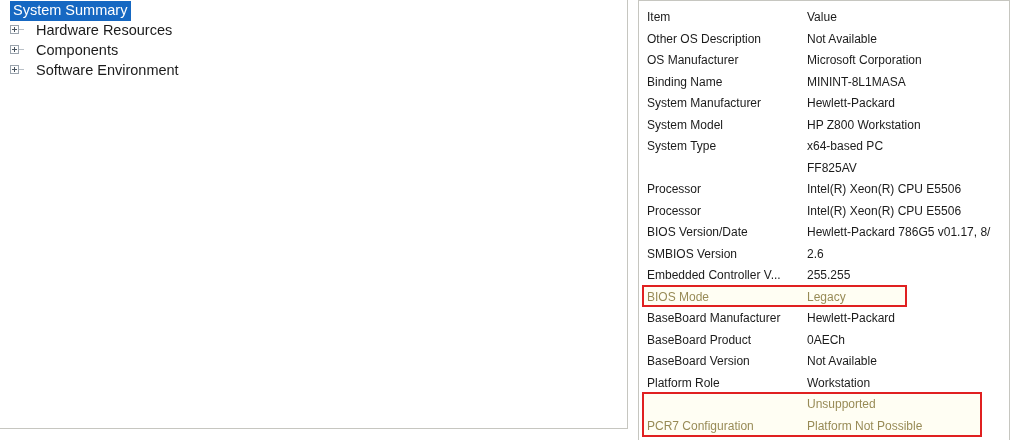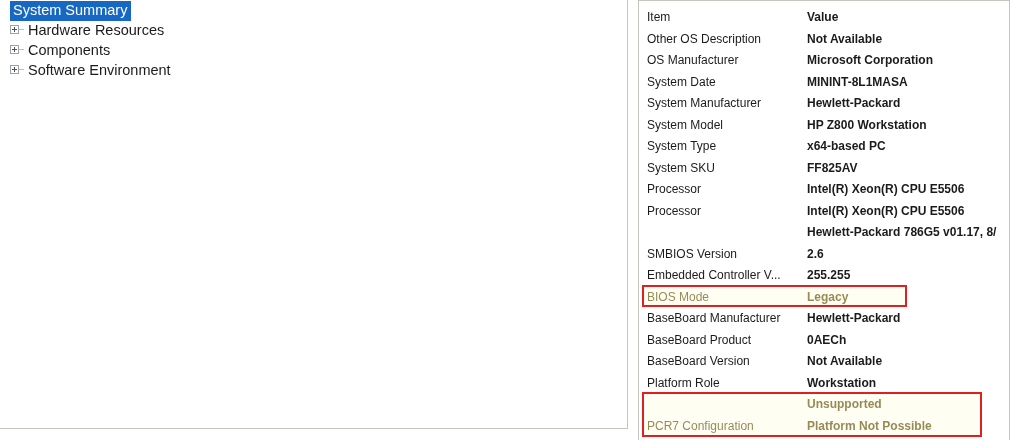--- a/index.html
+++ b/index.html
@@ -41,21 +41,21 @@
     padding-left: 10px;
   }
   .tree-row .sel {
     display: inline-block;
     background: #1668c2;
     color: #ffffff;
     padding: 1px 4px 2px 3px;
     line-height: 17px;
   }
   .tree-row.child {
-    padding-left: 28px;
+    padding-left: 36px;
   }
   .expander {
     position: absolute;
     left: 10px;
     top: 5px;
     width: 9px;
     height: 9px;
     box-sizing: border-box;
     border: 1px solid #9aa3ad;
     background: #fdfdfd;
@@ -121,21 +121,20 @@
     width: 158px;
     overflow: hidden;
     text-overflow: clip;
     white-space: nowrap;
   }
   .cell-value {
     position: absolute;
     left: 168px;
     top: 0;
     white-space: nowrap;
-    font-weight: bold;
   }
   .grid-row.header .cell-item,
   .grid-row.header .cell-value {
     color: #1b1b1b;
   }
   
   .grid-row.flagged .cell-item,
   .grid-row.flagged .cell-value {
     color: #6b5a1e;
   }
@@ -201,48 +200,48 @@
 
     <div class="grid-row">
       <span class="cell-item">Other OS Description</span>
       <span class="cell-value">Not Available</span>
     </div>
     <div class="grid-row">
       <span class="cell-item">OS Manufacturer</span>
       <span class="cell-value">Microsoft Corporation</span>
     </div>
     <div class="grid-row">
-      <span class="cell-item">System Date</span>
+      <span class="cell-item">Binding Name</span>
       <span class="cell-value">MININT-8L1MASA</span>
     </div>
     <div class="grid-row">
       <span class="cell-item">System Manufacturer</span>
       <span class="cell-value">Hewlett-Packard</span>
     </div>
     <div class="grid-row">
       <span class="cell-item">System Model</span>
       <span class="cell-value">HP Z800 Workstation</span>
     </div>
     <div class="grid-row">
       <span class="cell-item">System Type</span>
       <span class="cell-value">x64-based PC</span>
     </div>
     <div class="grid-row">
-      <span class="cell-item">System SKU</span>
       <span class="cell-value">FF825AV</span>
     </div>
     <div class="grid-row">
       <span class="cell-item">Processor</span>
       <span class="cell-value">Intel(R) Xeon(R) CPU            E5506</span>
     </div>
     <div class="grid-row">
       <span class="cell-item">Processor</span>
       <span class="cell-value">Intel(R) Xeon(R) CPU            E5506</span>
     </div>
     <div class="grid-row">
+      <span class="cell-item">BIOS Version/Date</span>
       <span class="cell-value">Hewlett-Packard 786G5 v01.17, 8/</span>
     </div>
     <div class="grid-row">
       <span class="cell-item">SMBIOS Version</span>
       <span class="cell-value">2.6</span>
     </div>
     <div class="grid-row">
       <span class="cell-item">Embedded Controller V...</span>
       <span class="cell-value">255.255</span>
     </div>

